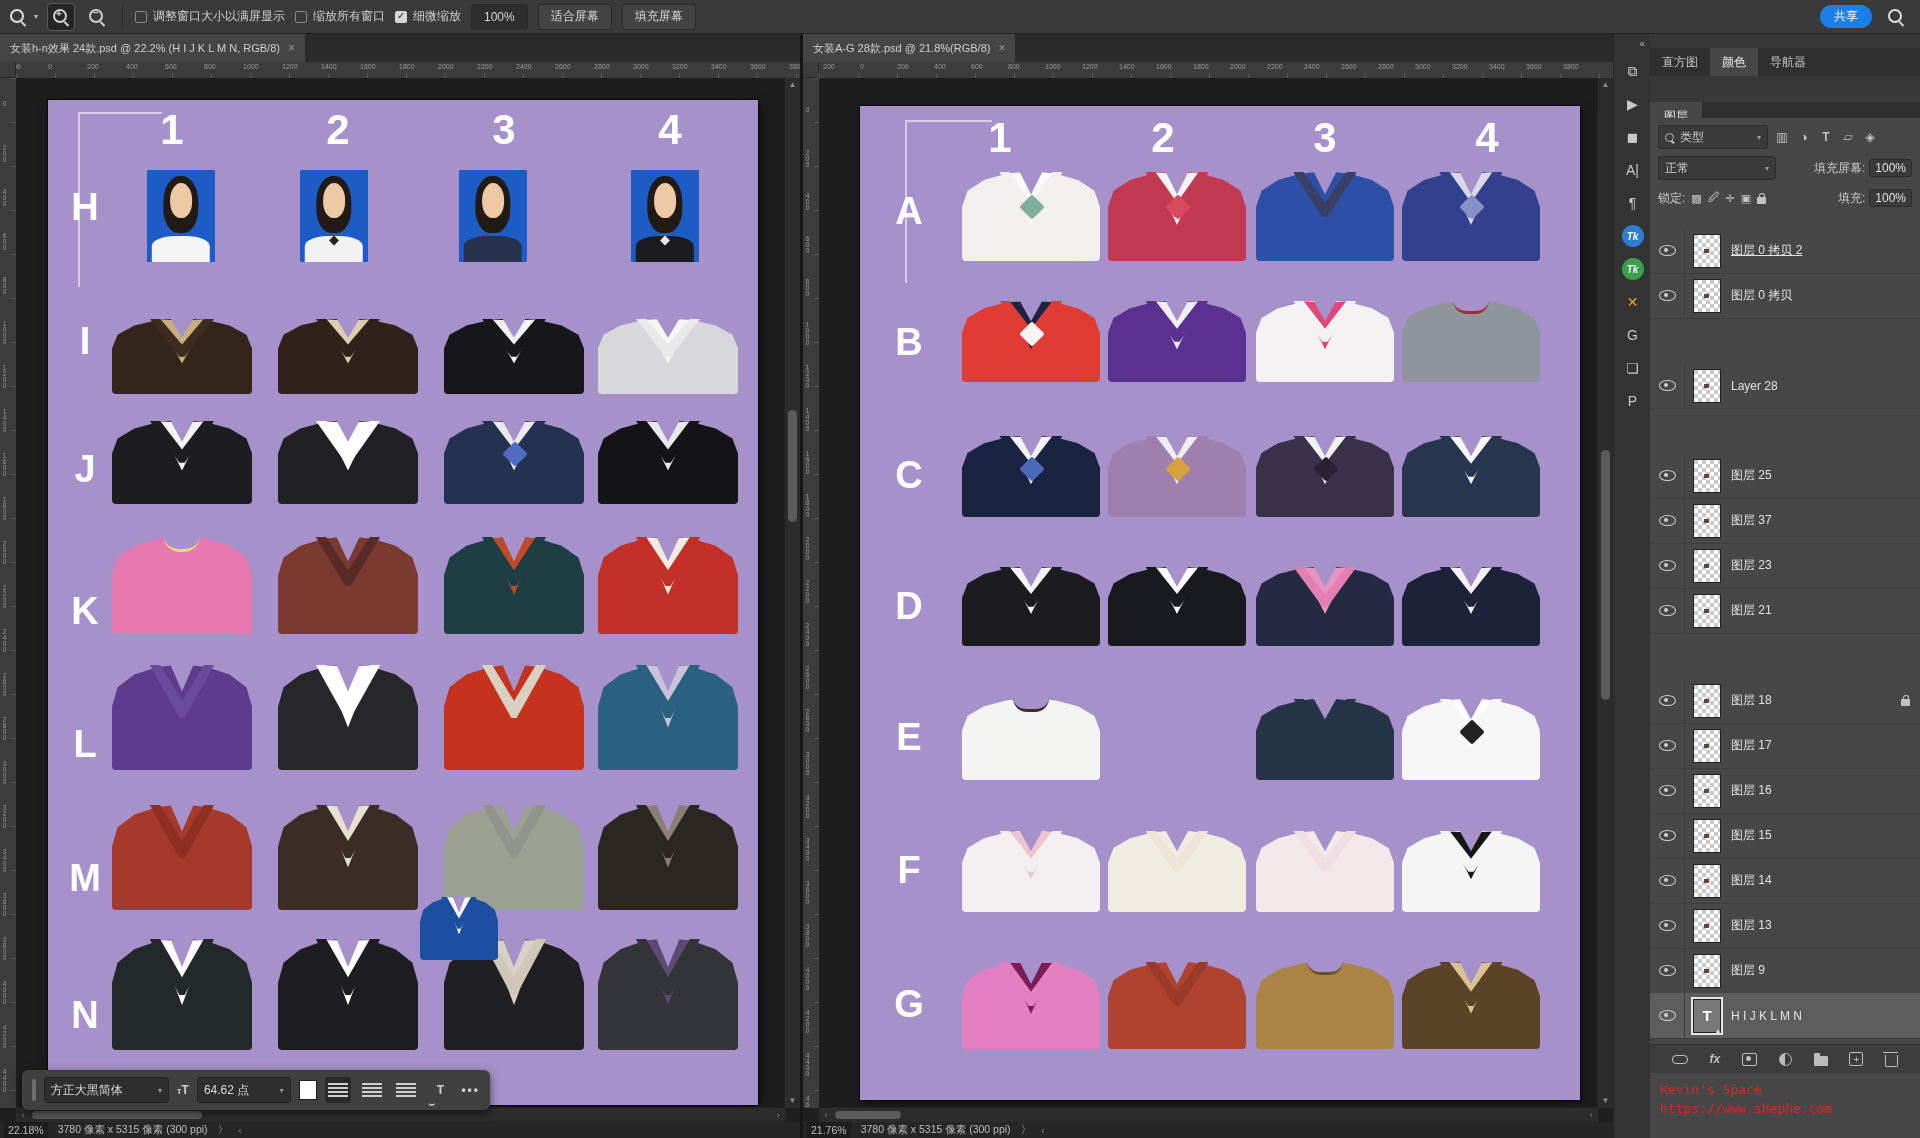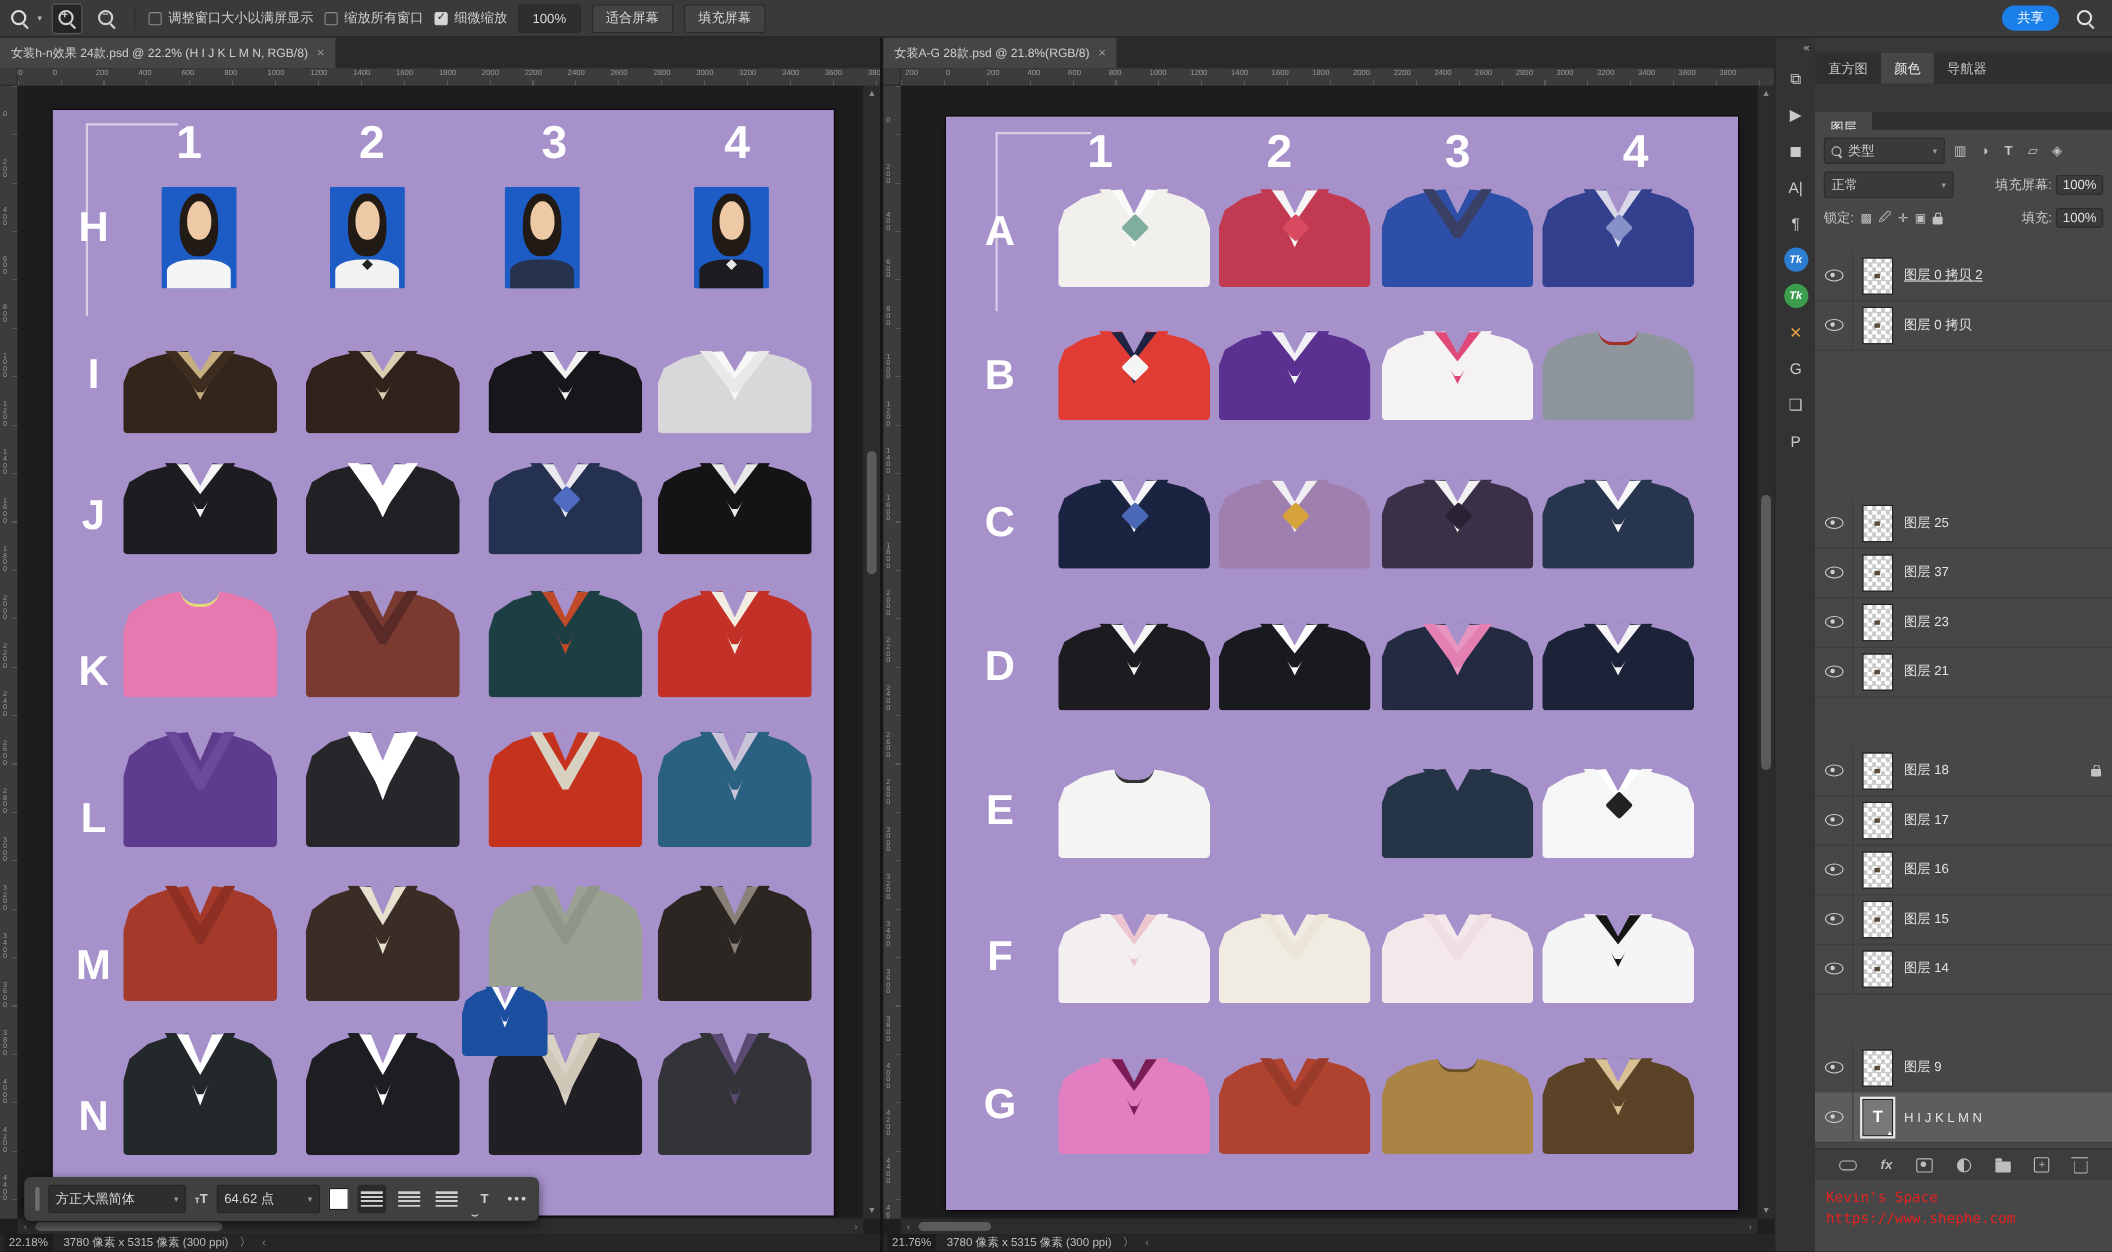--- a/index.html
+++ b/index.html
@@ -775,20 +775,29 @@
           </div>
           <div class="lrow" style="top: 45px;">
             <div class="eyebox">
               <div class="eye"></div>
             </div>
             <div class="lthumb">
               <div class="speck" style="background: rgb(90, 74, 58);"></div>
             </div>
             <div class="lname">图层 0 拷贝</div>
           </div>
+          <div class="lrow" style="top: 135px;">
+            <div class="eyebox">
+              <div class="eye"></div>
+            </div>
+            <div class="lthumb">
+              <div class="speck" style="background: rgb(90, 74, 58);"></div>
+            </div>
+            <div class="lname">Layer 28</div>
+          </div>
           <div class="lrow" style="top: 225px;">
             <div class="eyebox">
               <div class="eye"></div>
             </div>
             <div class="lthumb">
               <div class="speck" style="background: rgb(90, 74, 58);"></div>
             </div>
             <div class="lname">图层 25</div>
           </div>
           <div class="lrow" style="top: 270px;">
@@ -856,20 +865,29 @@
             <div class="lname">图层 15</div>
           </div>
           <div class="lrow" style="top: 630px;">
             <div class="eyebox">
               <div class="eye"></div>
             </div>
             <div class="lthumb">
               <div class="speck" style="background: rgb(90, 74, 58);"></div>
             </div>
             <div class="lname">图层 14</div>
+          </div>
+          <div class="lrow" style="top: 675px;">
+            <div class="eyebox">
+              <div class="eye"></div>
+            </div>
+            <div class="lthumb">
+              <div class="speck" style="background: rgb(90, 74, 58);"></div>
+            </div>
+            <div class="lname">图层 13</div>
           </div>
           <div class="lrow" style="top: 720px;">
             <div class="eyebox">
               <div class="eye"></div>
             </div>
             <div class="lthumb">
               <div class="speck" style="background: rgb(90, 74, 58);"></div>
             </div>
             <div class="lname">图层 9</div>
           </div>

